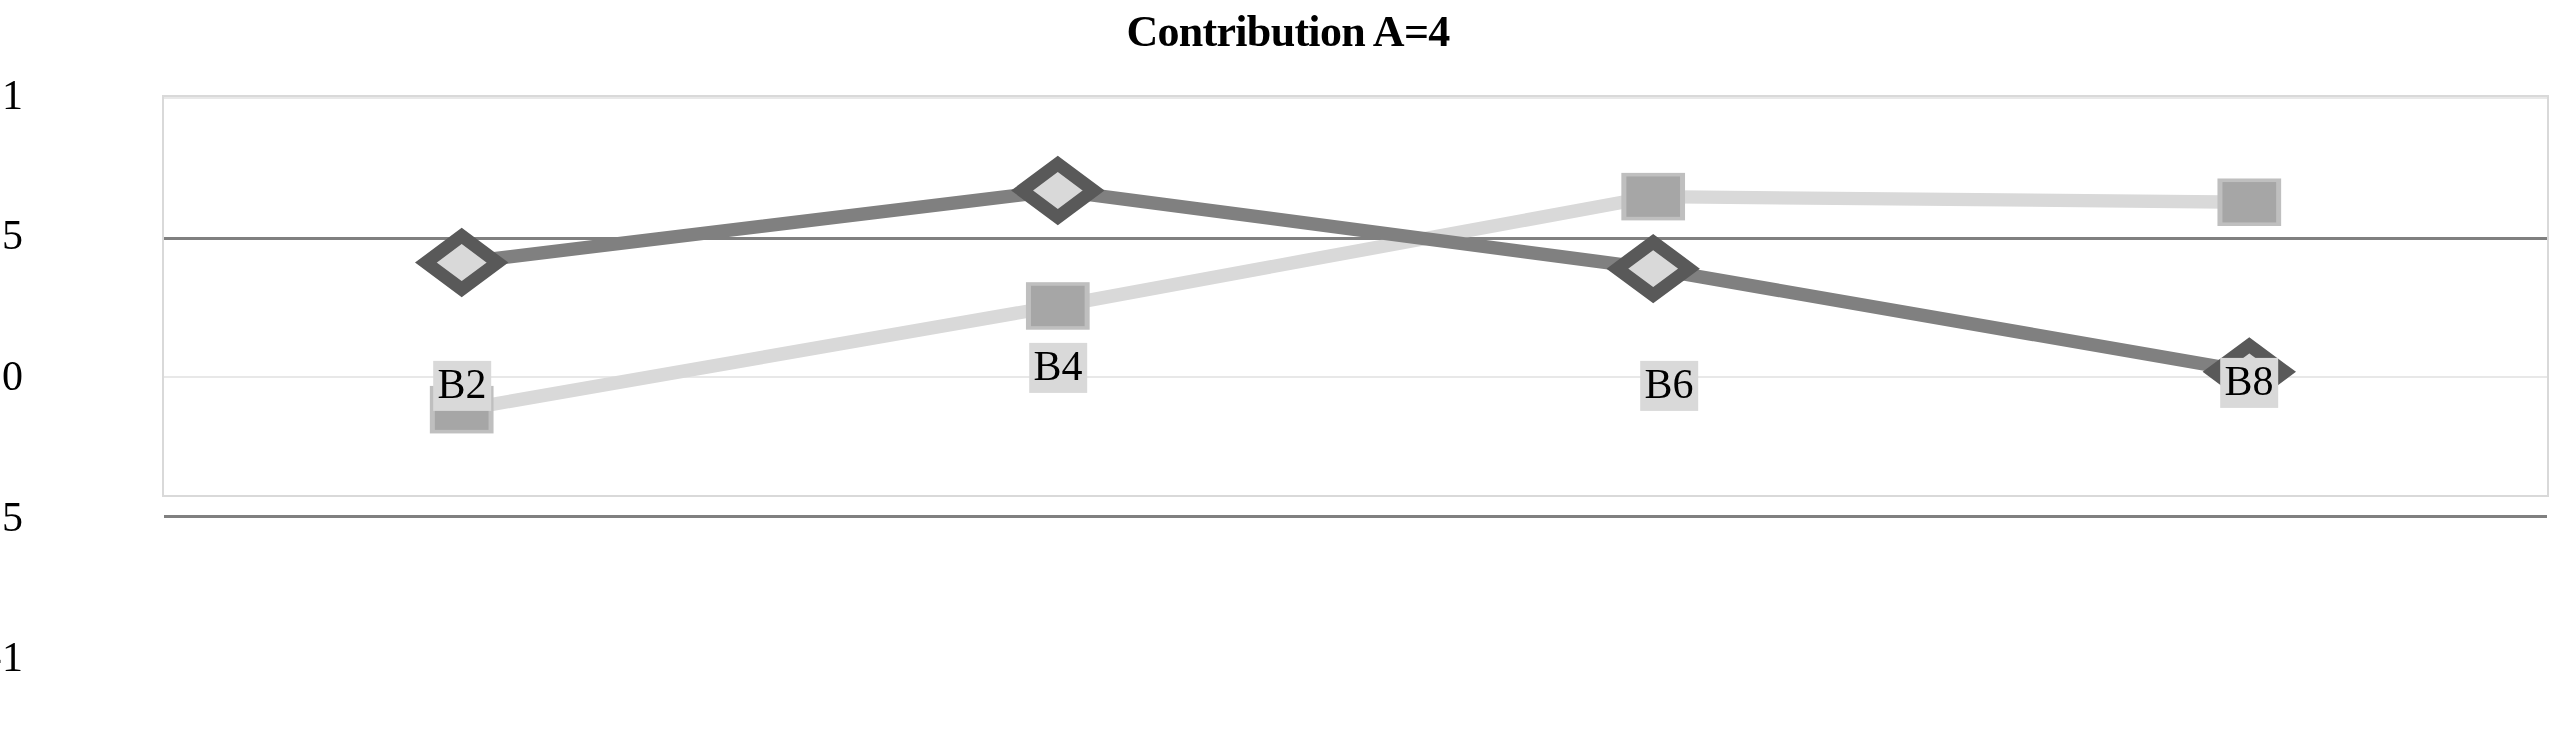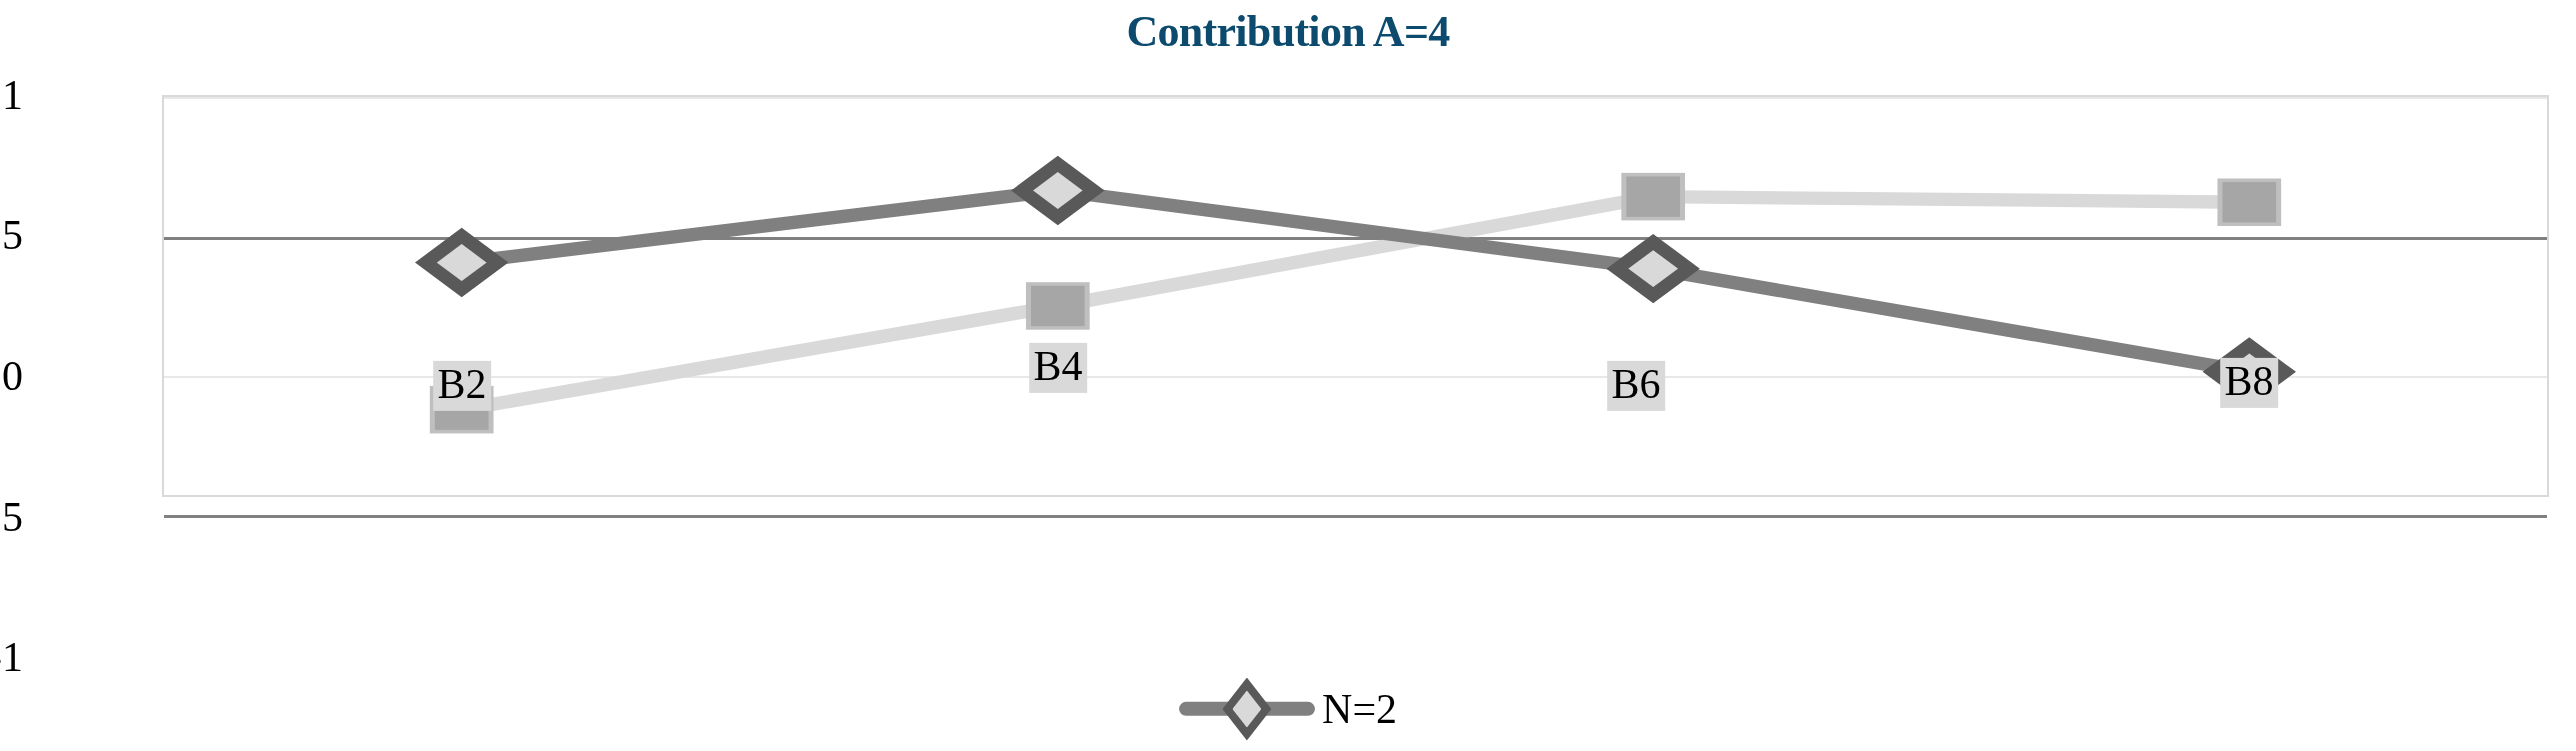--- a/index.html
+++ b/index.html
@@ -18,21 +18,21 @@
 
   
   #chart-title {
     position: absolute;
     left: 0;
     top: 5.7px;
     width: 2576px;
     text-align: center;
     font-size: 44px;
     font-weight: bold;
-    color: #0c4a6e;
+    color: #000000;
     letter-spacing: -0.7px;
     white-space: nowrap;
   }
 
   
   #plot-area {
     position: absolute;
     left: 162px;
     top: 95px;
     width: 2387px;
@@ -190,36 +190,25 @@
       <g>
         <polygon points="416,272 466,324 416,376 366,324" fill="#d9d9d9" stroke="#595959" stroke-width="22" stroke-linejoin="miter"></polygon>
         <polygon points="1249,131 1299,183 1249,235 1199,183" fill="#d9d9d9" stroke="#595959" stroke-width="22" stroke-linejoin="miter"></polygon>
         <polygon points="2081,284 2131,336 2081,388 2031,336" fill="#d9d9d9" stroke="#595959" stroke-width="22" stroke-linejoin="miter"></polygon>
         <polygon points="2914,486 2964,538 2914,590 2864,538" fill="#d9d9d9" stroke="#595959" stroke-width="22" stroke-linejoin="miter"></polygon>
       </g>
     </svg>
 
     <div class="cat-label" style="left:298px; top:289px">B2</div>
     <div class="cat-label" style="left:894px; top:271px">B4</div>
-    <div class="cat-label" style="left:1472px; top:289px">B6</div>
+    <div class="cat-label" style="left:1505px; top:289px">B6</div>
     <div class="cat-label" style="left:2085px; top:286px">B8</div>
 
   </div>
 
   <div id="legend">
 
-    <div class="legend-entry">
-      <span class="legend-key">
-        <span class="legend-line" style="background:#808080"></span>
-        <span class="legend-marker">
-          <span class="legend-diamond-outer">
-            <span class="legend-diamond-inner"></span>
-          </span>
-        </span>
-      </span>
-      <span class="legend-label">N=2</span>
-    </div>
 
 
   </div>
 
 </div>
 
 
 </body></html>

